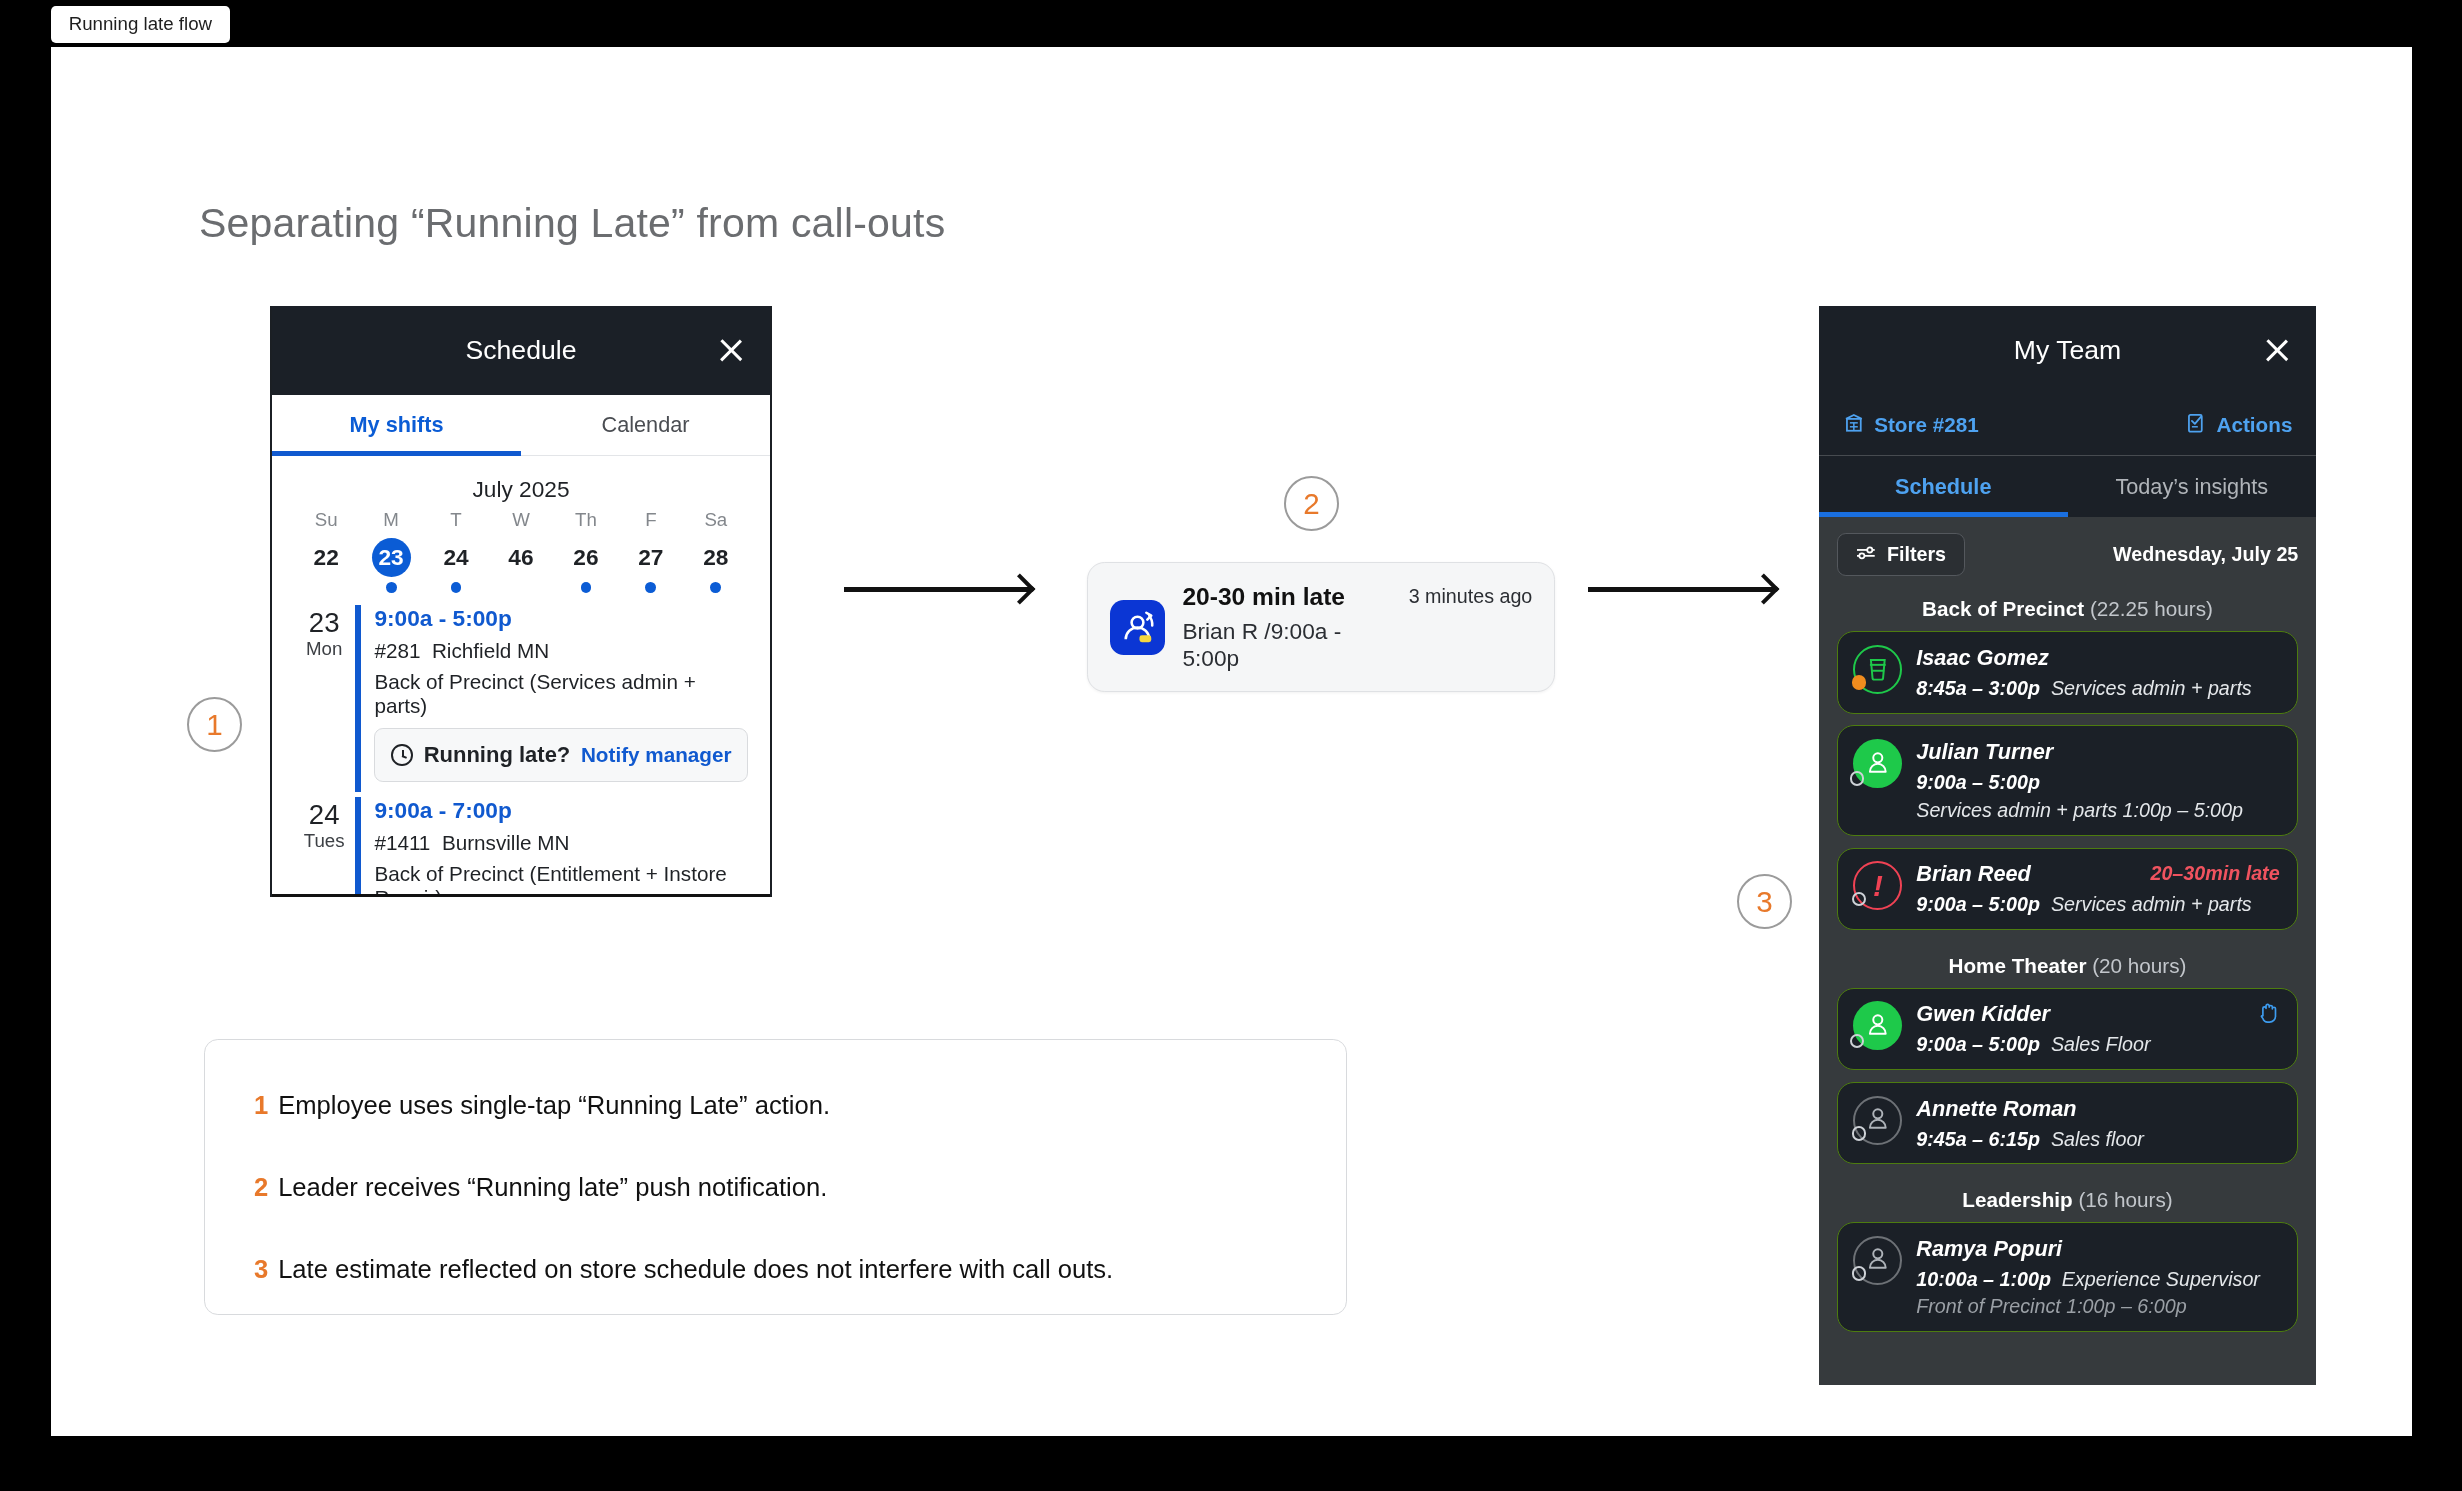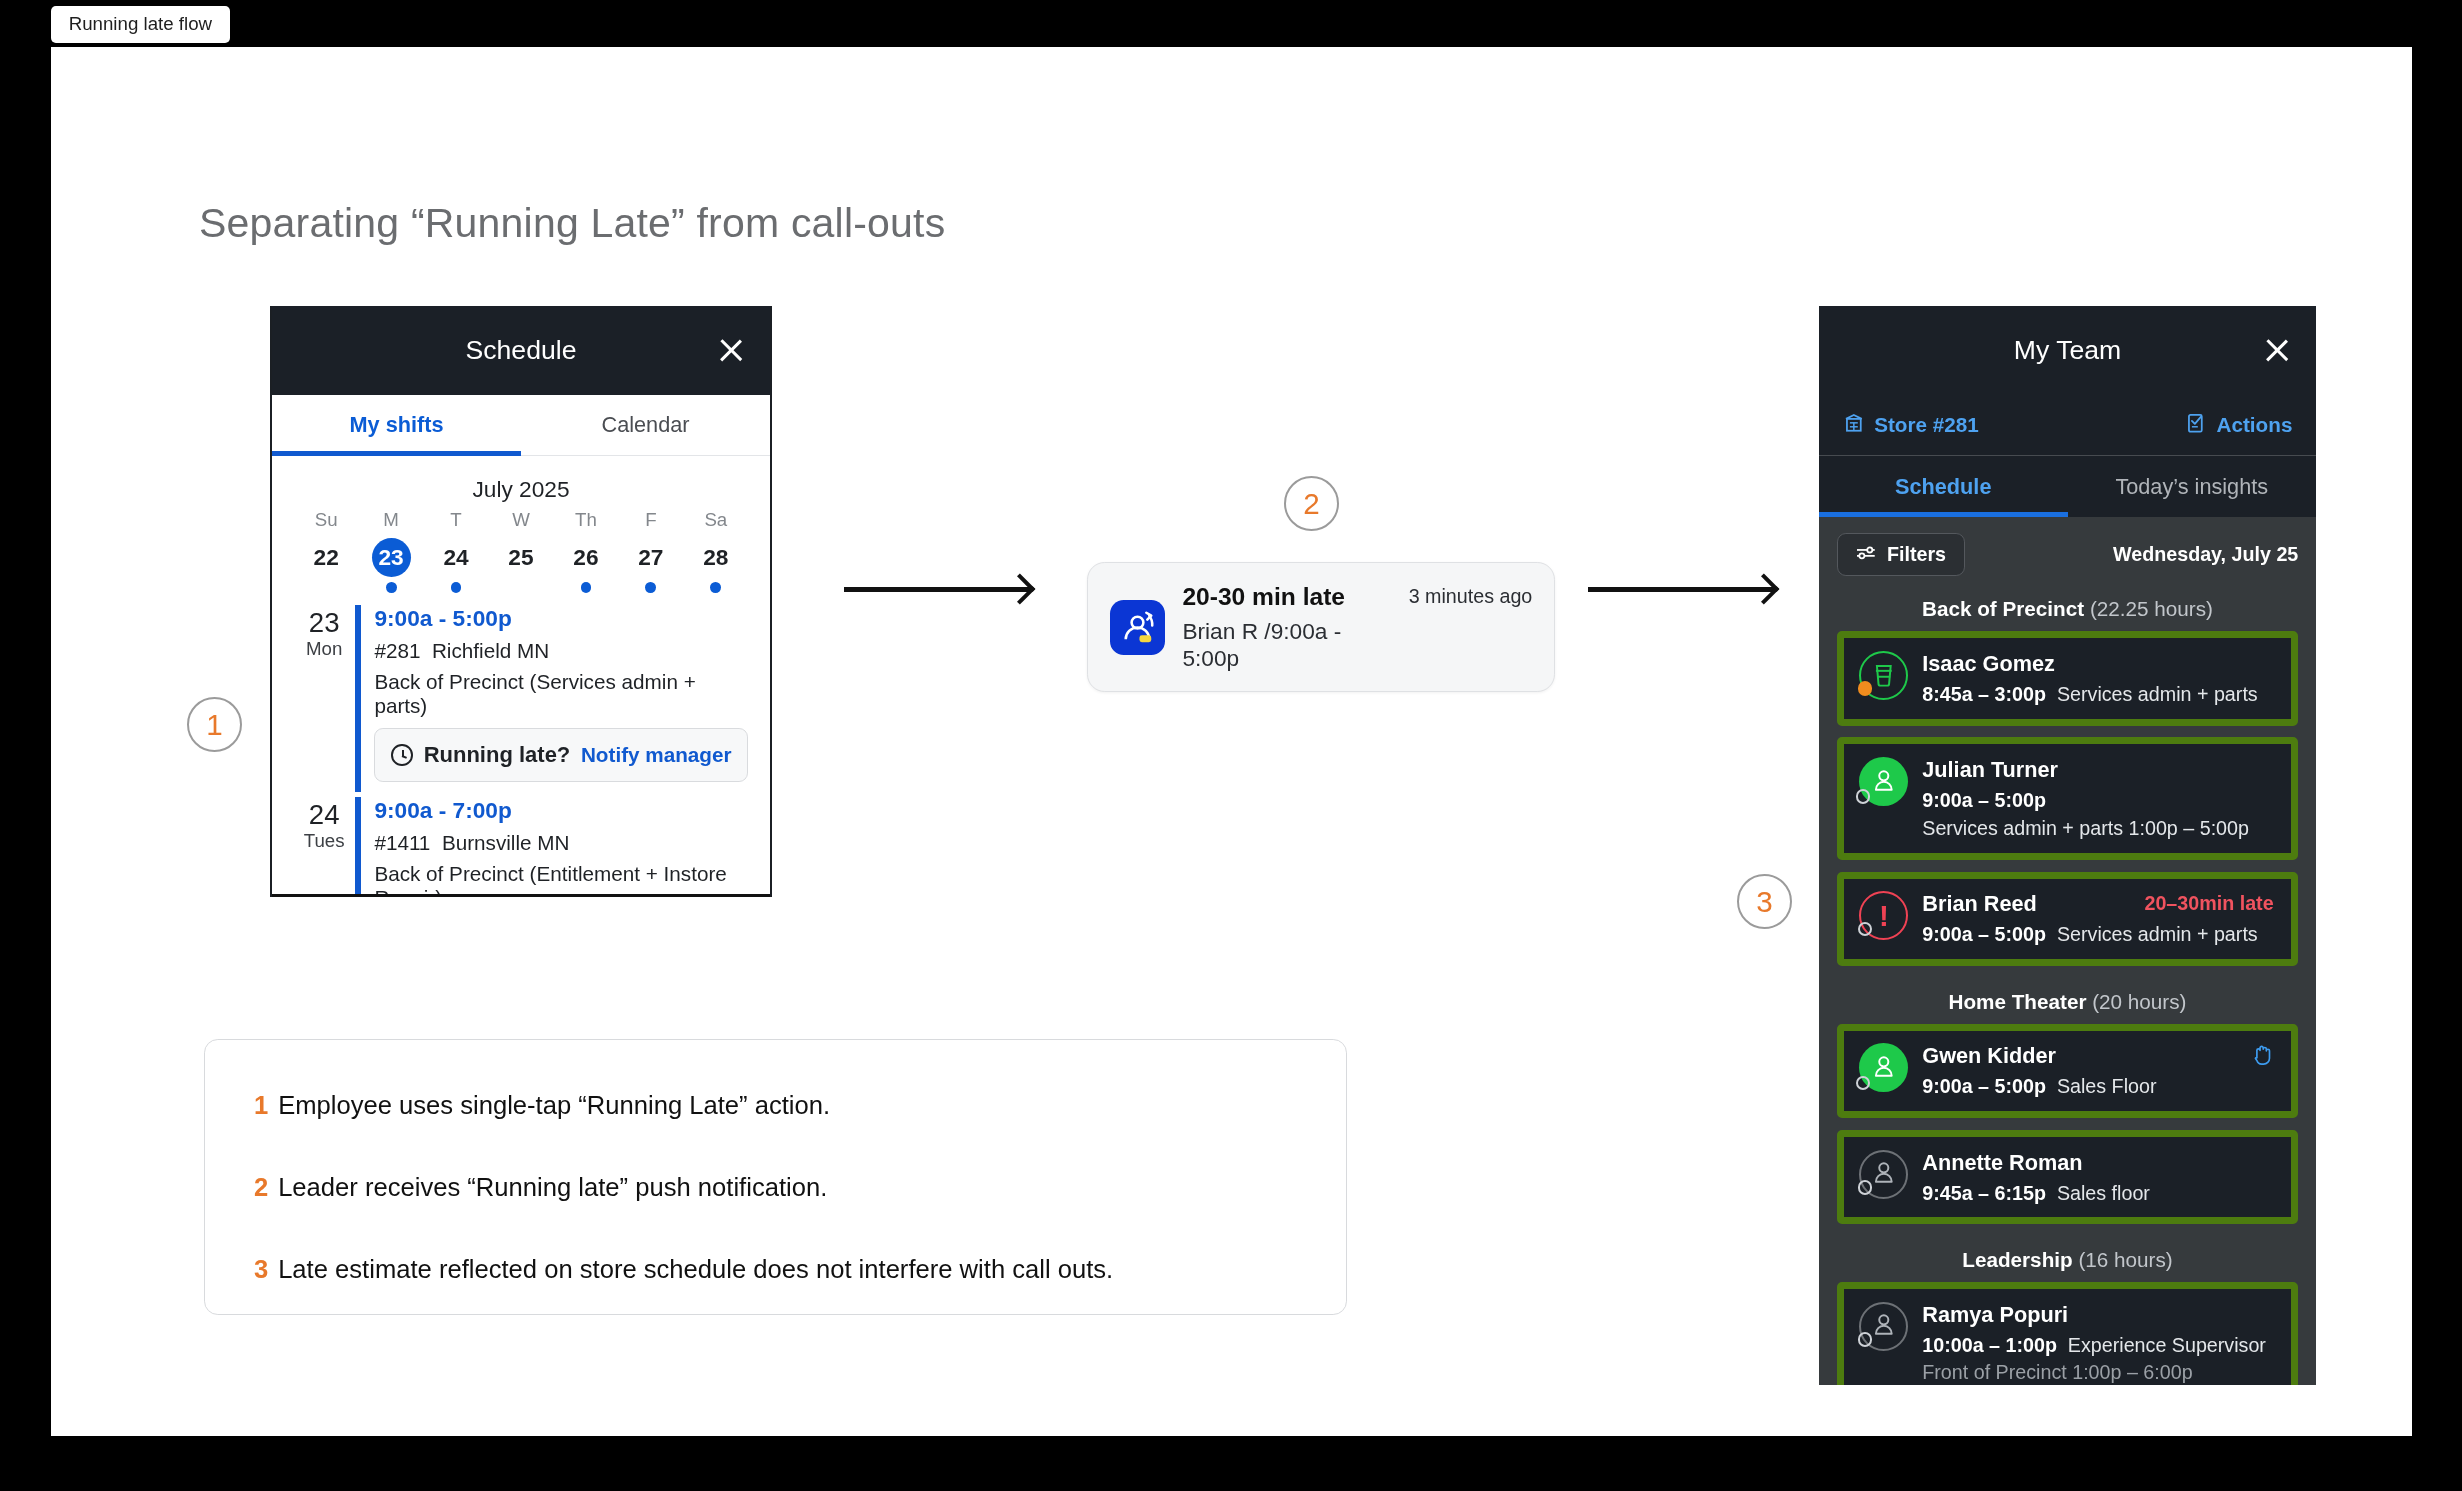--- a/index.html
+++ b/index.html
@@ -239,22 +239,22 @@
 
   .section-head {
     text-align: center; padding: 11.8px 0 9.9px;
     font-size: 20.7px; color: #fff;
   }
   .section-head b { font-weight: 700; }
   .section-head span { color: #c2c6cb; font-weight: 400; }
 
   .member-card {
     margin: 0 17.7px 11.8px; background: #1b2027;
-    border: 7px solid #4d7c0f; border-radius: 5px;
-    padding: 12.8px 15.8px; display: flex; gap: 13.8px; position: relative;
+    border: 1px solid #4d7c0f; border-radius: 17px;
+    padding: 12.8px 15.8px; display: flex; gap: 13.8px; position: relative; font-style: italic;
   }
   .avatar {
     width: 49px; height: 49px; border-radius: 50%;
     flex-shrink: 0; position: relative;
     display: flex; align-items: center; justify-content: center;
   }
   .avatar.green { background: #1ec94a; }
   .avatar.outline-green { border: 2.5px solid #1ec94a; background: transparent; }
   .avatar.outline-red { border: 2.5px solid #f04254; background: transparent; }
   .avatar.dim { border: 2px solid #6d7176; background: transparent; }
@@ -348,21 +348,21 @@
       </div>
       <div class="cal-cell">
         <div class="cal-num sel">23</div>
         <div class="cal-dot"></div>
       </div>
       <div class="cal-cell">
         <div class="cal-num">24</div>
         <div class="cal-dot"></div>
       </div>
       <div class="cal-cell">
-        <div class="cal-num">25</div>
+        <div class="cal-num">46</div>
         <div class="cal-dot hidden"></div>
       </div>
       <div class="cal-cell">
         <div class="cal-num">26</div>
         <div class="cal-dot"></div>
       </div>
       <div class="cal-cell">
         <div class="cal-num">27</div>
         <div class="cal-dot"></div>
       </div>

